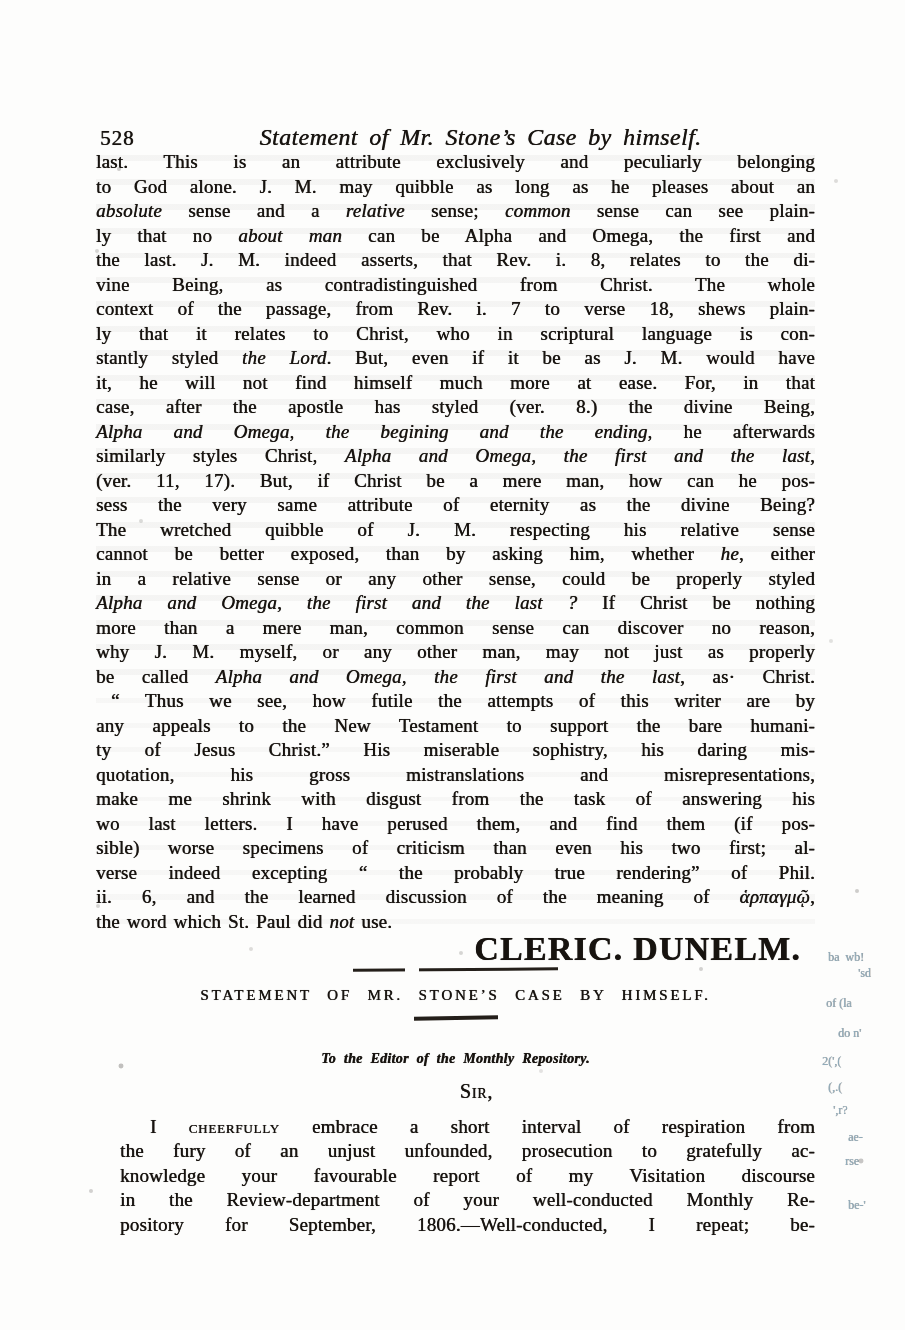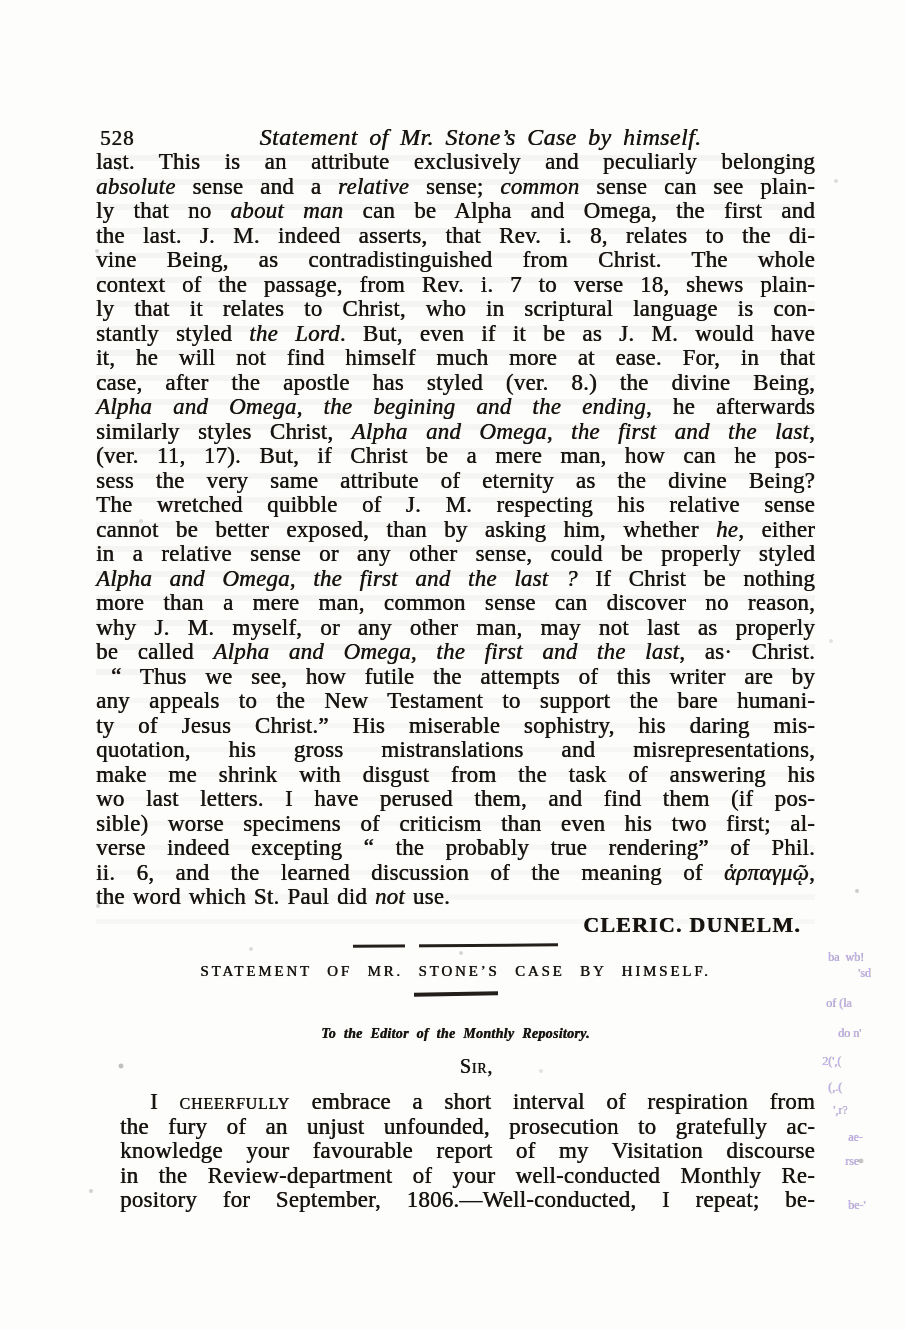--- a/index.html
+++ b/index.html
@@ -8,29 +8,29 @@
     color:#17130f;font-family:"Liberation Serif","DejaVu Serif",serif;
     text-shadow:0.4px 0 0 rgba(23,19,15,.85), 0 0 0.8px rgba(23,19,15,.4);
   }
   .header{position:absolute;top:124px;left:0;width:905px;height:34px;}
   .pagenum{position:absolute;left:100px;top:2px;font-size:21px;letter-spacing:1px;}
   .runtitle{
     position:absolute;left:0;right:0;text-align:center;transform:translateX(28px);
     font-style:italic;font-size:24px;letter-spacing:.4px;word-spacing:5px;
   }
   .column{position:absolute;left:96px;top:150px;width:719px;}
-  .para{font-size:23px;line-height:24.5px;letter-spacing:.2px;word-spacing:2px;}
+  .para{font-size:19px;line-height:24.5px;letter-spacing:.2px;word-spacing:2px;}
   .tline{text-align:justify;text-align-last:justify;}
   .tline.tend{text-align-last:left;}
   .tline.tindent{text-indent:15px;}
   .tline.tindent2{text-indent:30px;}
   .it{font-style:italic;}
   .sc{font-variant:small-caps;letter-spacing:.8px;}
   .signature{
-    text-align:right;padding-right:14px;font-size:22px;font-weight:700;
+    text-align:right;padding-right:14px;font-size:34px;font-weight:700;
     letter-spacing:1.2px;line-height:30px;margin-top:0;
   }
   .rule{background:#241f1a;}
   .rule1{
     width:205px;height:3px;margin:4px auto 0;transform:rotate(-.35deg);
     background:linear-gradient(to right,#241f1a 0 52px,transparent 52px 66px,#241f1a 66px 100%);
   }
   .heading{
     text-align:center;font-size:15px;letter-spacing:2.8px;word-spacing:9px;
     line-height:20px;margin-top:14px;
@@ -45,21 +45,21 @@
   .ghost{
     position:absolute;left:96px;top:150px;width:719px;height:540px;pointer-events:none;
     background:repeating-linear-gradient(0deg,transparent 0 15px,rgba(60,55,50,.045) 15px 21px,transparent 21px 24.5px);
   }
   .ghost2{
     position:absolute;left:96px;top:690px;width:719px;height:250px;pointer-events:none;
     background:repeating-linear-gradient(0deg,transparent 0 16px,rgba(60,55,50,.03) 16px 21px,transparent 21px 24.5px);
   }
   .artifacts{position:absolute;left:0;top:0;width:905px;height:1330px;pointer-events:none;}
   .art{
-    position:absolute;font-size:12px;color:#8b5cf6;opacity:.45;filter:blur(.4px);
+    position:absolute;font-size:12px;color:#0c4a6e;opacity:.45;filter:blur(.4px);
     font-family:"Liberation Serif",serif;white-space:pre;
   }
   .speckles{
     position:absolute;top:0;left:0;width:2px;height:2px;border-radius:50%;background:transparent;
     box-shadow:
       118px 168px 0 1px rgba(40,35,30,.22), 96px 250px 0 1px rgba(40,35,30,.18),
       835px 180px 0 1px rgba(40,35,30,.15), 120px 1065px 0 1.5px rgba(40,35,30,.28),
       856px 890px 0 1px rgba(40,35,30,.22), 97px 905px 0 1px rgba(40,35,30,.18),
       830px 640px 0 1px rgba(40,35,30,.13), 140px 520px 0 1px rgba(40,35,30,.16),
       860px 1160px 0 1.5px rgba(40,35,30,.25), 90px 1190px 0 1px rgba(40,35,30,.2),
@@ -75,39 +75,40 @@
   <div class="ghost2"></div>
 
   <div class="header">
     <span class="pagenum">528</span>
     <span class="runtitle">Statement of Mr. Stone’s Case by himself.</span>
   </div>
 
   <div class="column">
     <div class="para">
         <div class="tline">last.  This is an attribute exclusively and peculiarly belonging</div>
+        <div class="tline">to God alone. J. M. may quibble as long as he pleases about an</div>
         <div class="tline"><span class="it">absolute</span> sense and a <span class="it">relative</span> sense; <span class="it">common</span> sense can see plain-</div>
         <div class="tline">ly that no <span class="it">about man</span> can be Alpha and Omega, the first and</div>
         <div class="tline">the last.  J. M. indeed asserts, that Rev. i. 8, relates to the di-</div>
         <div class="tline">vine Being, as contradistinguished from Christ.  The whole</div>
         <div class="tline">context of the passage, from Rev. i. 7 to verse 18, shews plain-</div>
         <div class="tline">ly that it relates to Christ, who in scriptural language is con-</div>
         <div class="tline">stantly styled <span class="it">the Lord</span>.  But, even if it be as J. M. would have</div>
         <div class="tline">it, he will not find himself much more at ease.  For, in that</div>
         <div class="tline">case, after the apostle has styled (ver. 8.) the divine Being,</div>
         <div class="tline"><span class="it">Alpha and Omega, the begining and the ending</span>, he afterwards</div>
         <div class="tline">similarly styles Christ, <span class="it">Alpha and Omega, the first and the last</span>,</div>
         <div class="tline">(ver. 11, 17).  But, if Christ be a mere man, how can he pos-</div>
         <div class="tline">sess the very same attribute of eternity as the divine Being?</div>
         <div class="tline">The wretched quibble of J. M. respecting his relative sense</div>
         <div class="tline">cannot be better exposed, than by asking him, whether <span class="it">he</span>, either</div>
         <div class="tline">in a relative sense or any other sense, could be properly styled</div>
         <div class="tline"><span class="it">Alpha and Omega, the first and the last ?</span>  If Christ be nothing</div>
         <div class="tline">more than a mere man, common sense can discover no reason,</div>
-        <div class="tline">why J. M. myself, or any other man, may not last as properly</div>
+        <div class="tline">why J. M. myself, or any other man, may not just as properly</div>
         <div class="tline">be called <span class="it">Alpha and Omega, the first and the last</span>, as· Christ.</div>
       </div>
     <div class="para">
         <div class="tline tindent">“ Thus we see, how futile the attempts of this writer are by</div>
         <div class="tline">any appeals to the New Testament to support the bare humani-</div>
         <div class="tline">ty of Jesus Christ.”  His miserable sophistry, his daring mis-</div>
         <div class="tline">quotation, his gross mistranslations and misrepresentations,</div>
         <div class="tline">make me shrink with disgust from the task of answering his</div>
         <div class="tline">wo last letters.  I have perused them, and find them (if pos-</div>
         <div class="tline">sible) worse specimens of criticism than even his two first; al-</div>

